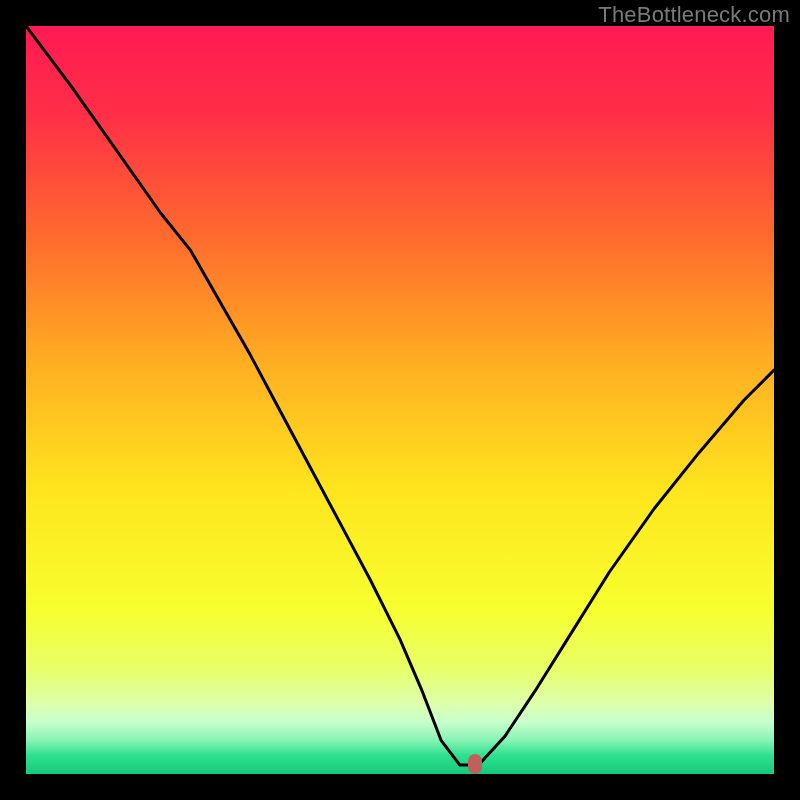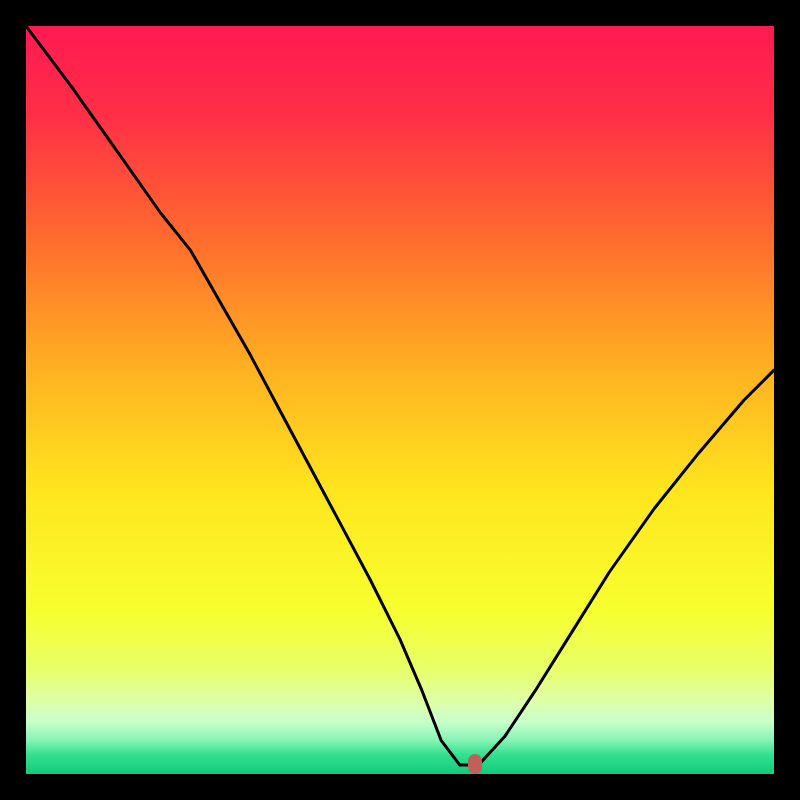--- a/index.html
+++ b/index.html
@@ -41,20 +41,21 @@
     height: 20px;
     border-radius: 7px;
     transform: translate(-50%, -50%);
   }
 </style>
 </head>
 <body>
 
 <div class="frame">
 
+  <div class="watermark">TheBottleneck.com</div>
 
   <svg class="plot" viewBox="0 0 748 748" preserveAspectRatio="none">
     <defs>
       <linearGradient id="bg-grad" x1="0" y1="0" x2="0" y2="1">
           <stop offset="0%" stop-color="#ff1a52"></stop>
           <stop offset="12%" stop-color="#ff2f47"></stop>
           <stop offset="28.000000000000004%" stop-color="#ff6a2e"></stop>
           <stop offset="45%" stop-color="#ffae22"></stop>
           <stop offset="62%" stop-color="#ffe51e"></stop>
           <stop offset="78%" stop-color="#f7ff2e"></stop>

